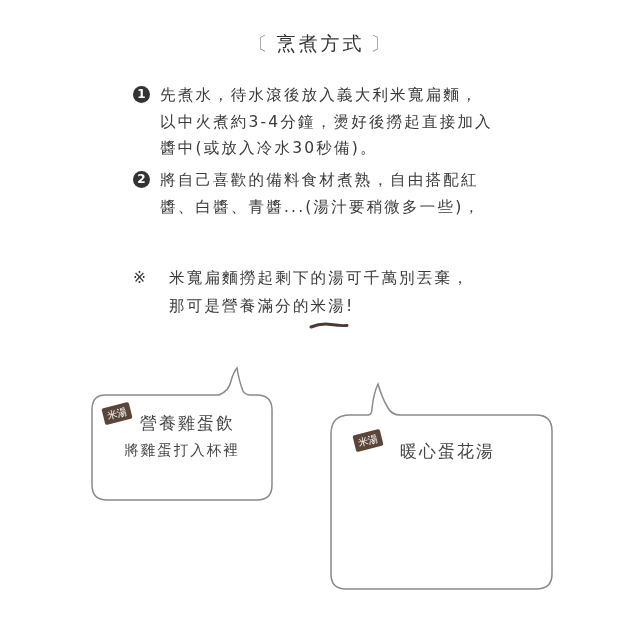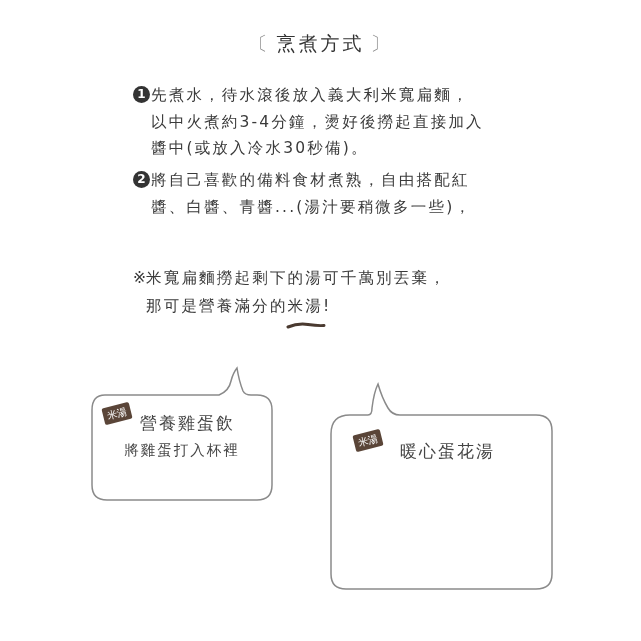--- a/index.html
+++ b/index.html
@@ -48,21 +48,21 @@
     border-radius: 50%;
     background: #333;
     color: #fff;
     font-size: 12px;
     font-weight: bold;
     text-align: center;
     line-height: 17px;
     letter-spacing: 0;
   }
   .step .lines {
-    margin-left: 18px;
+    margin-left: 27px;
   }
   .step .lines div {
     white-space: nowrap;
   }
   #step1 { top: 82px; }
   #step2 { top: 167px; }
   .note {
     position: absolute;
     left: 133px;
     top: 264px;
@@ -71,21 +71,21 @@
     line-height: 28px;
     color: #3a3a3a;
   }
   .note .mark {
     position: absolute;
     left: 0;
     top: 0;
     letter-spacing: 0;
   }
   .note .lines {
-    margin-left: 13px;
+    margin-left: 36px;
   }
   .note .lines div { white-space: nowrap; }
   .underline-word {
     position: relative;
     display: inline-block;
   }
   .underline-word svg {
     position: absolute;
     left: -2px;
     bottom: -10px;

